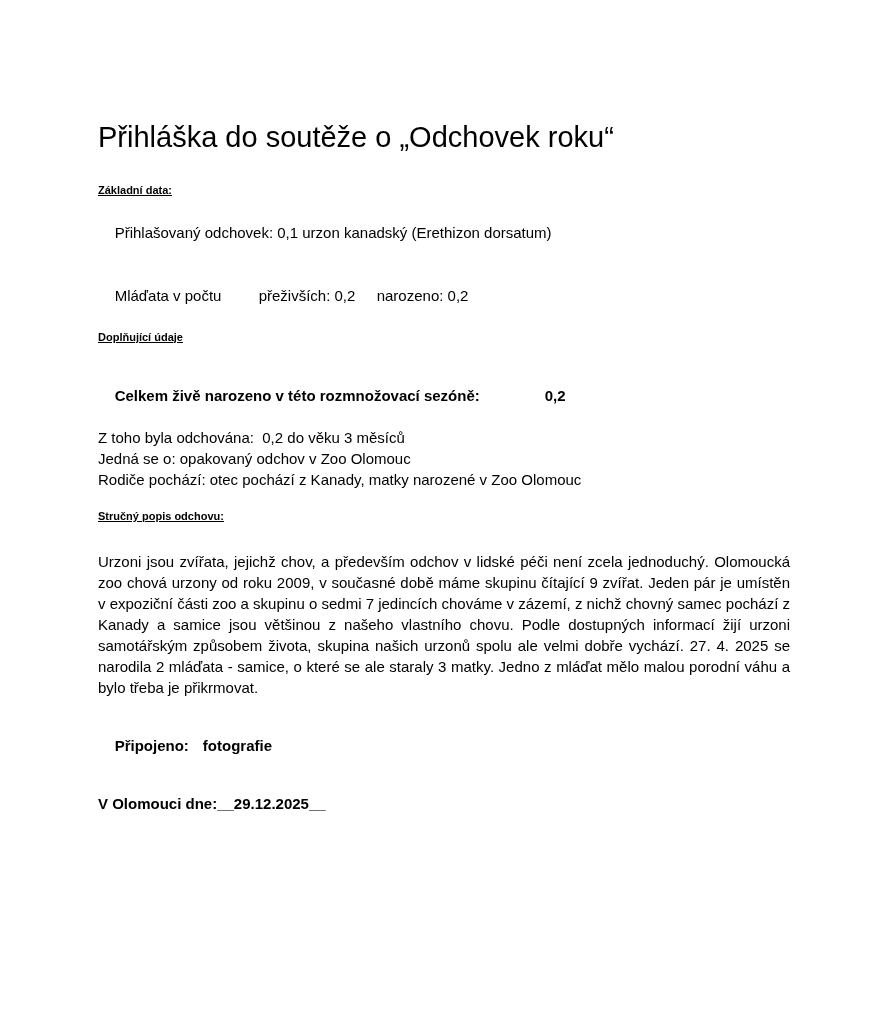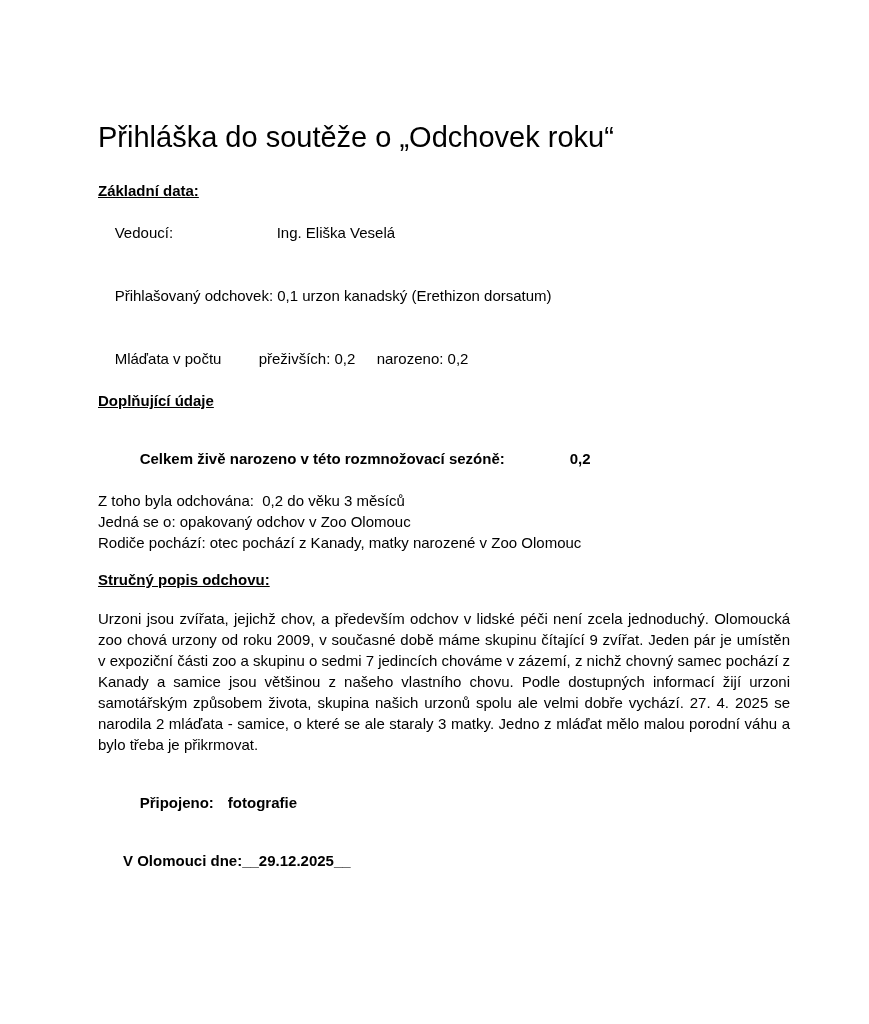--- a/index.html
+++ b/index.html
@@ -21,54 +21,51 @@
     line-height: 38px;
     font-weight: 400;
     margin-bottom: 24px;
   }
   .line {
     font-size: 15px;
     line-height: 21px;
     white-space: pre-wrap;
   }
   .heading {
-    font-size: 15px;
+    font-size: 11px;
     line-height: 21px;
     font-weight: bold;
     text-decoration: underline;
   }
-  .b { font-weight: bold; margin-left: 25px; }
+  .b { font-weight: bold; }
   .i { }
   .col-label   { display: inline-block; width: 162px; }
   .tab-144     { display: inline-block; width: 144px; }
   .tab-118     { display: inline-block; width: 118px; }
   .tab-430     { display: inline-block; width: 430px; }
   .tab-240     { display: inline-block; width: 240px; }
   .gap-top     { margin-top: 16px; }
   .para {
     font-size: 15px;
     line-height: 21px;
     text-align: justify;
-    margin-top: 18px;
+    margin-top: 24px;
   }
   .attach-value { margin-left: 14px; }
 </style>
 </head>
 <body>
 
 <div class="page">
 
   <h1 class="doc-title">Přihláška do soutěže o „Odchovek roku“</h1>
 
   <div class="heading">Základní data:</div>
 
 
-  <div class="line">
-    <span class="col-label">Vedoucí:</span><span>Ing. Eliška Veselá</span>
-  </div>
 
   <div class="line">
     <span>Přihlašovaný odchovek: 0,1 urzon kanadský (</span><span class="i">Erethizon dorsatum</span><span>)</span>
   </div>
 
   <div class="line">
     <span class="tab-144">Mláďata v počtu</span><span class="tab-118">přeživších: 0,2</span><span>narozeno: 0,2</span>
   </div>
 
   <div class="heading">Doplňující údaje</div>

